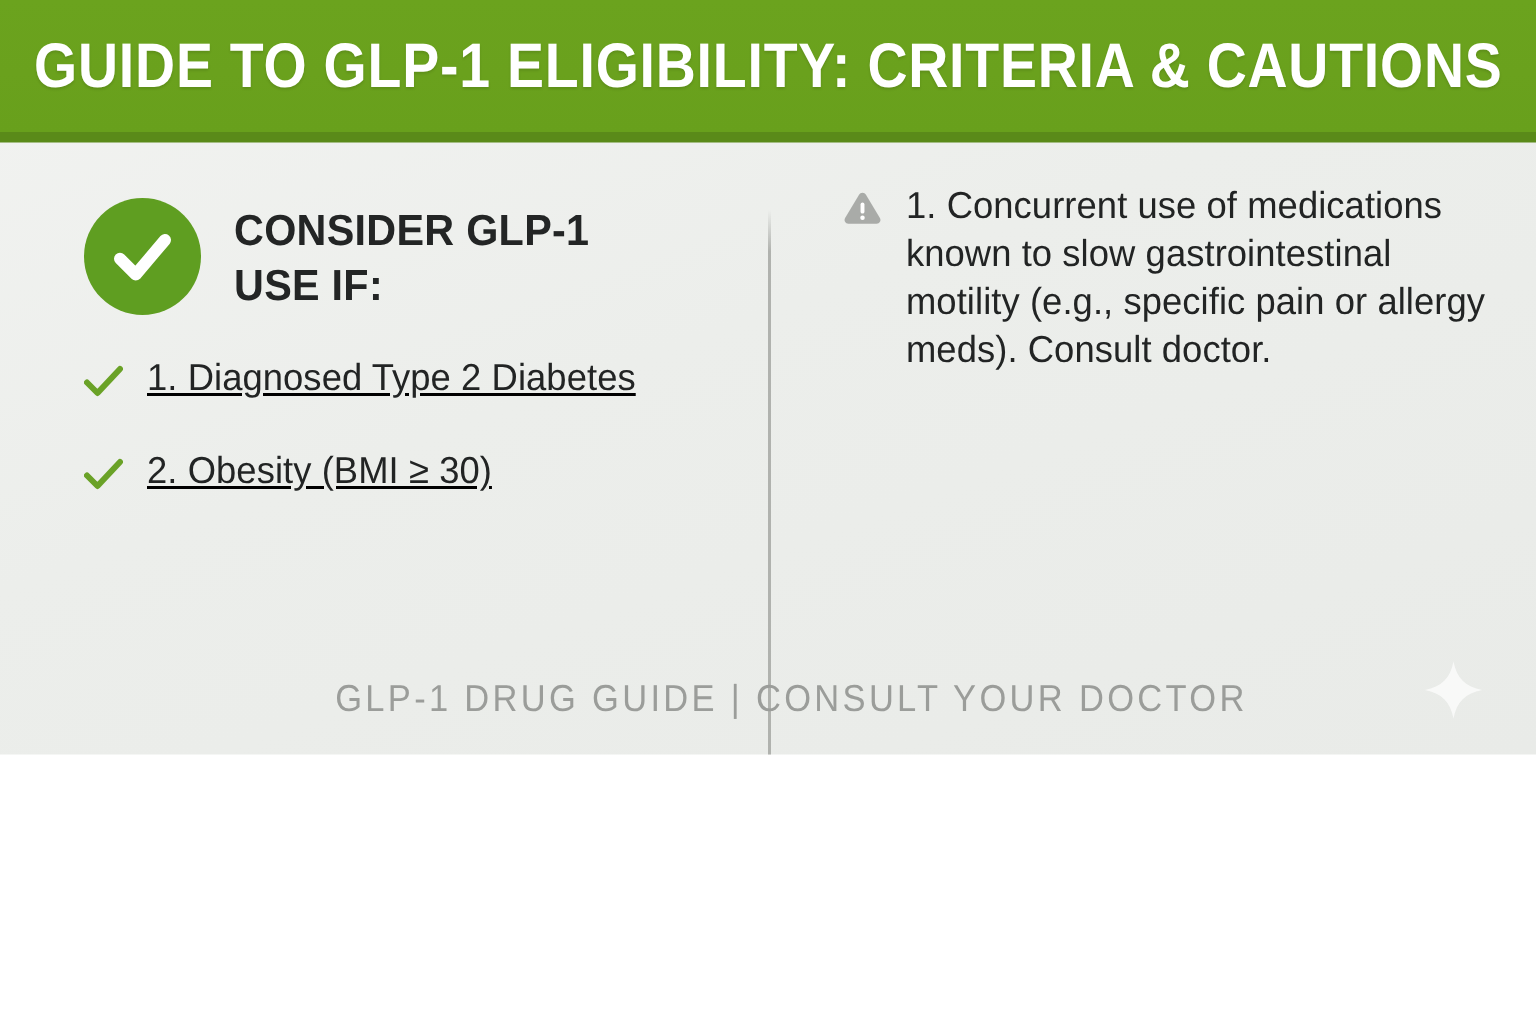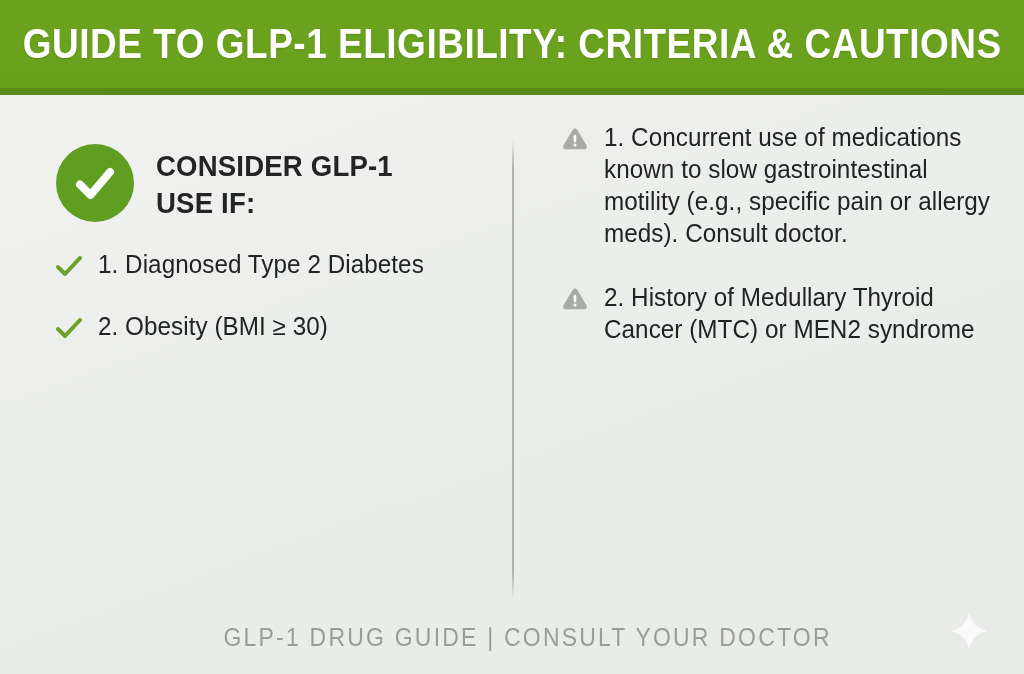--- a/index.html
+++ b/index.html
@@ -11,21 +11,21 @@
   }
 
   body {
     font-family: "Liberation Sans", sans-serif;
     background: #ffffff;
   }
 
   #infographic {
     position: relative;
     width: 1024px;
-    height: 674px;
+    height: 503px;
     background: linear-gradient(160deg, #f2f3f1 0%, #eceeeb 45%, #e9ebe8 100%);
     overflow: hidden;
   }
 
   
   .header-band {
     position: absolute;
     top: 0;
     left: 0;
     width: 1024px;
@@ -82,21 +82,21 @@
   }
 
   .column-left  { left: 56px;  width: 440px; }
   .column-right { left: 542px; width: 462px; }
 
   
   .col-head {
     display: flex;
     align-items: center;
     gap: 22px;
-    padding-top: 48px;
+    padding-top: 36px;
   }
 
   .head-text {
     font-family: "Liberation Sans Narrow", "Liberation Sans", sans-serif;
     font-size: 29px;
     font-weight: bold;
     line-height: 1.28;
     color: #232525;
     letter-spacing: 0.2px;
     text-transform: uppercase;
@@ -153,21 +153,21 @@
   .item-text {
     font-family: "Liberation Sans Narrow", "Liberation Sans", sans-serif;
     font-size: 25px;
     line-height: 1.28;
     color: #222424;
     letter-spacing: 0.05px;
     transform: scaleX(0.97);
     transform-origin: left top;
   }
 
-  .column-left  .list-item { margin-bottom: 30px; }
+  .column-left  .list-item { margin-bottom: 30px; text-decoration: underline; }
   .column-left  .item-text { max-width: 360px; }
   .column-right .item-text { max-width: 400px; }
   .column-right .list-item { margin-bottom: 32px; justify-content: flex-end; }
 
   
   .footer {
     position: absolute;
     left: 16px;
     bottom: 22px;
     width: 1024px;
@@ -257,30 +257,20 @@
           <span class="bullet-icon">
             <svg width="26" height="24" viewBox="0 0 26 24" aria-hidden="true">
               <path d="M13 1.5 C14 1.5 14.8 2 15.4 3 L24.6 18.4 C25.6 20.1 24.4 22.2 22.4 22.2 L3.6 22.2 C1.6 22.2 0.4 20.1 1.4 18.4 L10.6 3 C11.2 2 12 1.5 13 1.5 Z" fill="#a9aba8"></path>
               <rect x="11.7" y="8" width="2.6" height="7.4" rx="1.3" fill="#ffffff"></rect>
               <circle cx="13" cy="18.1" r="1.5" fill="#ffffff"></circle>
             </svg>
           </span>
           <span class="item-text">1. Concurrent use of medications known to slow gastrointestinal motility (e.g., specific pain or allergy meds). Consult doctor.</span>
         </div>
 
-        <div class="list-item">
-          <span class="bullet-icon">
-            <svg width="26" height="24" viewBox="0 0 26 24" aria-hidden="true">
-              <path d="M13 1.5 C14 1.5 14.8 2 15.4 3 L24.6 18.4 C25.6 20.1 24.4 22.2 22.4 22.2 L3.6 22.2 C1.6 22.2 0.4 20.1 1.4 18.4 L10.6 3 C11.2 2 12 1.5 13 1.5 Z" fill="#a9aba8"></path>
-              <rect x="11.7" y="8" width="2.6" height="7.4" rx="1.3" fill="#ffffff"></rect>
-              <circle cx="13" cy="18.1" r="1.5" fill="#ffffff"></circle>
-            </svg>
-          </span>
-          <span class="item-text">2. History of Medullary Thyroid Cancer (MTC) or MEN2 syndrome</span>
-        </div>
 
 
       </div>
     </div>
   </div>
 
   <div class="footer">
     <span class="footer-text">GLP-1 DRUG GUIDE | CONSULT YOUR DOCTOR</span>
   </div>
 

